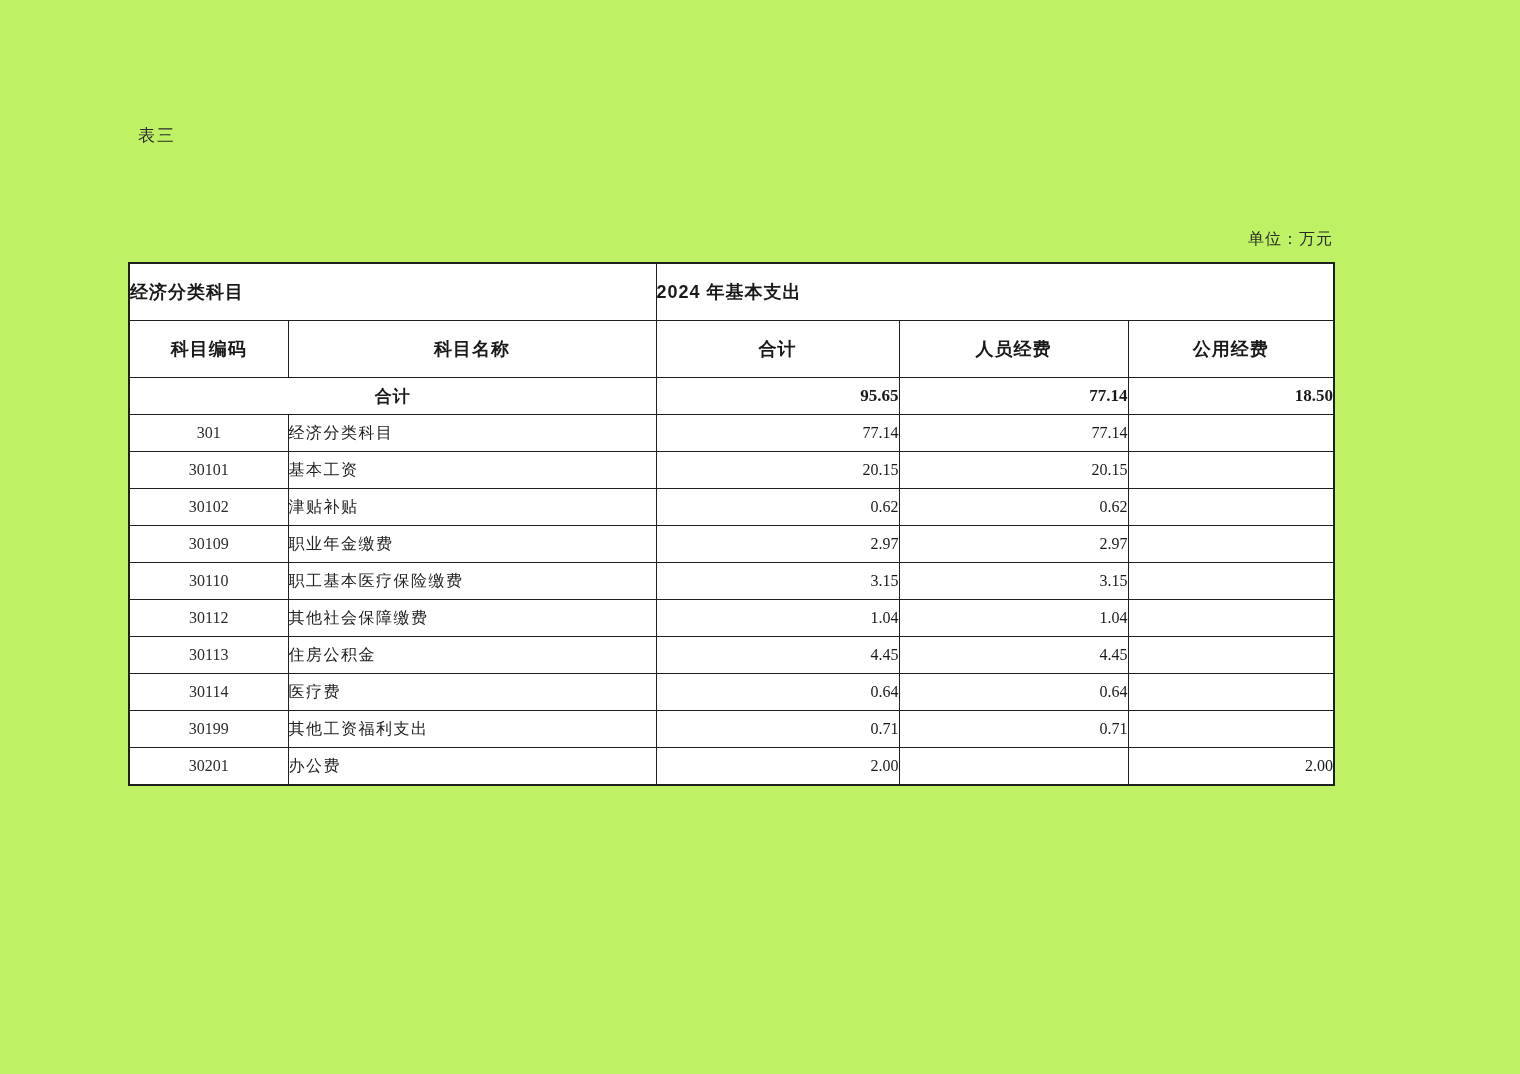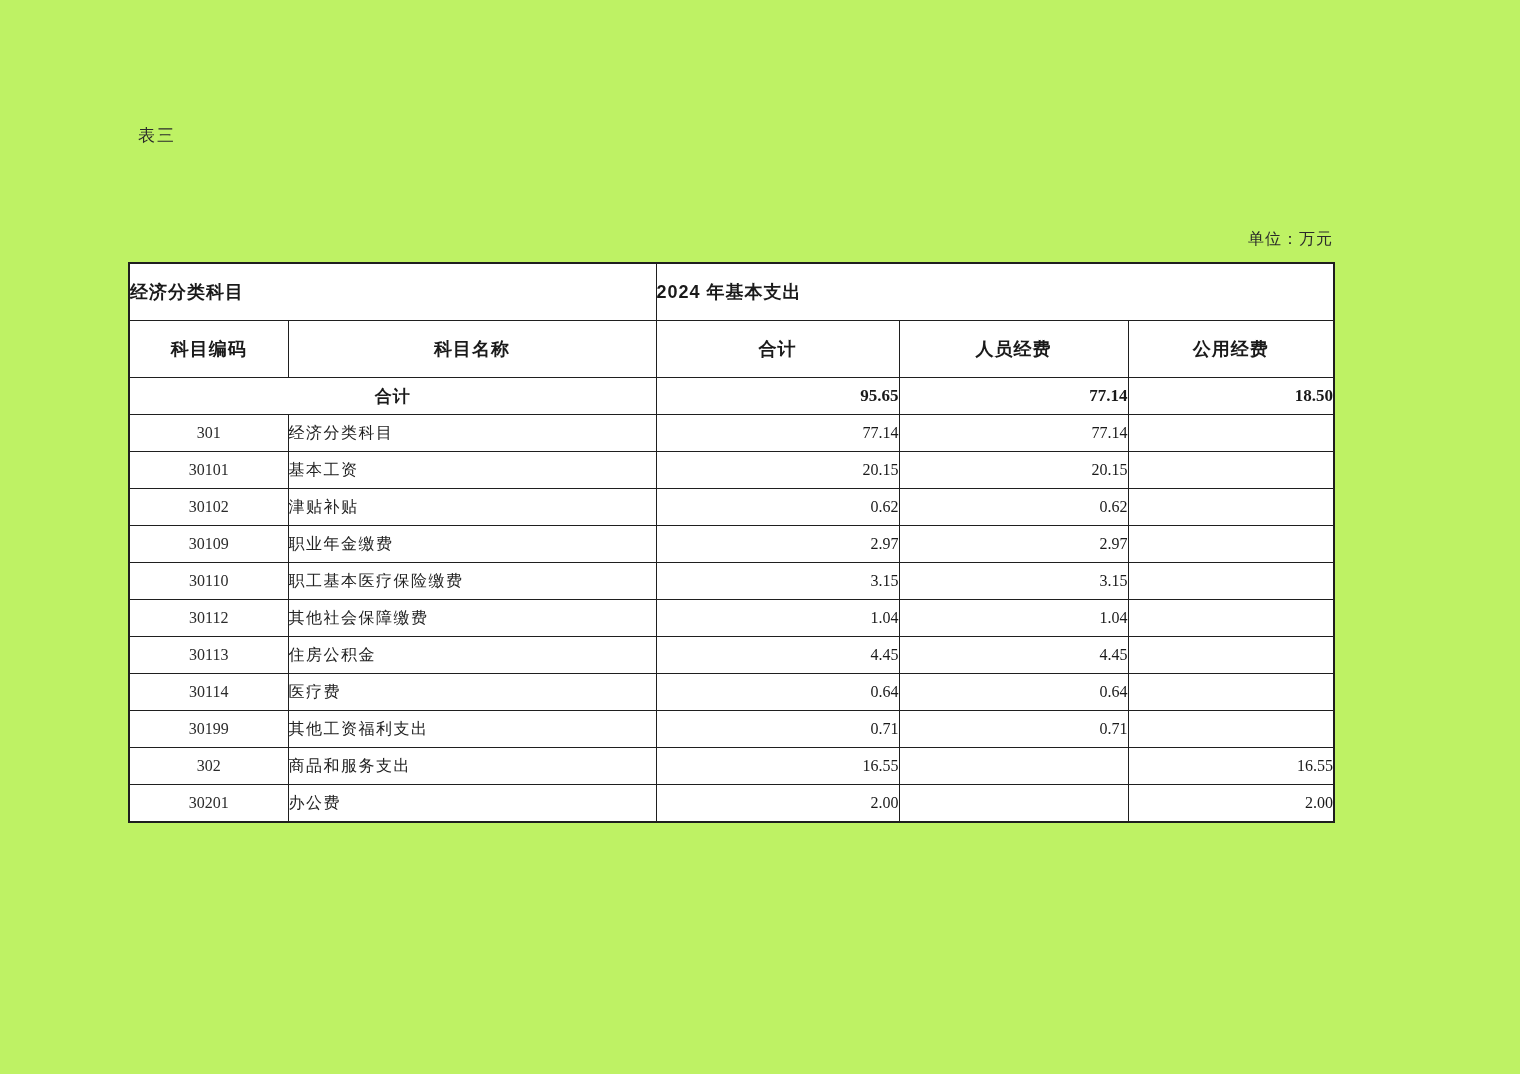--- a/index.html
+++ b/index.html
@@ -225,27 +225,20 @@
     </tr>
 
     <tr class="data-row">
       <td class="code-cell">30199</td>
       <td class="name-cell">其他工资福利支出</td>
       <td class="num-cell">0.71</td>
       <td class="num-cell">0.71</td>
       <td class="num-cell"></td>
     </tr>
 
-    <tr class="data-row">
-      <td class="code-cell">302</td>
-      <td class="name-cell">商品和服务支出</td>
-      <td class="num-cell">16.55</td>
-      <td class="num-cell"></td>
-      <td class="num-cell">16.55</td>
-    </tr>
 
     <tr class="data-row">
       <td class="code-cell">30201</td>
       <td class="name-cell">办公费</td>
       <td class="num-cell">2.00</td>
       <td class="num-cell"></td>
       <td class="num-cell">2.00</td>
     </tr>
 
   </tbody>

